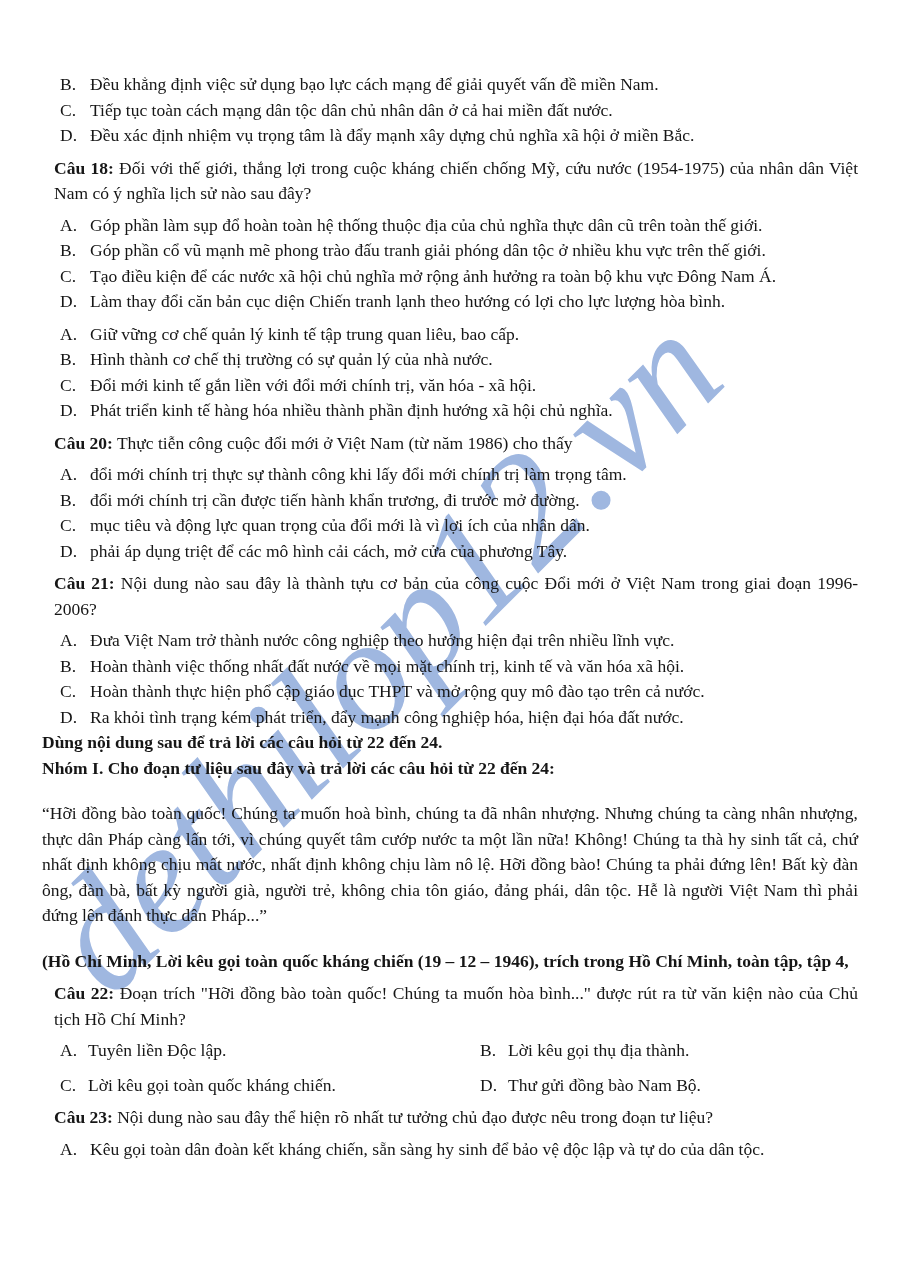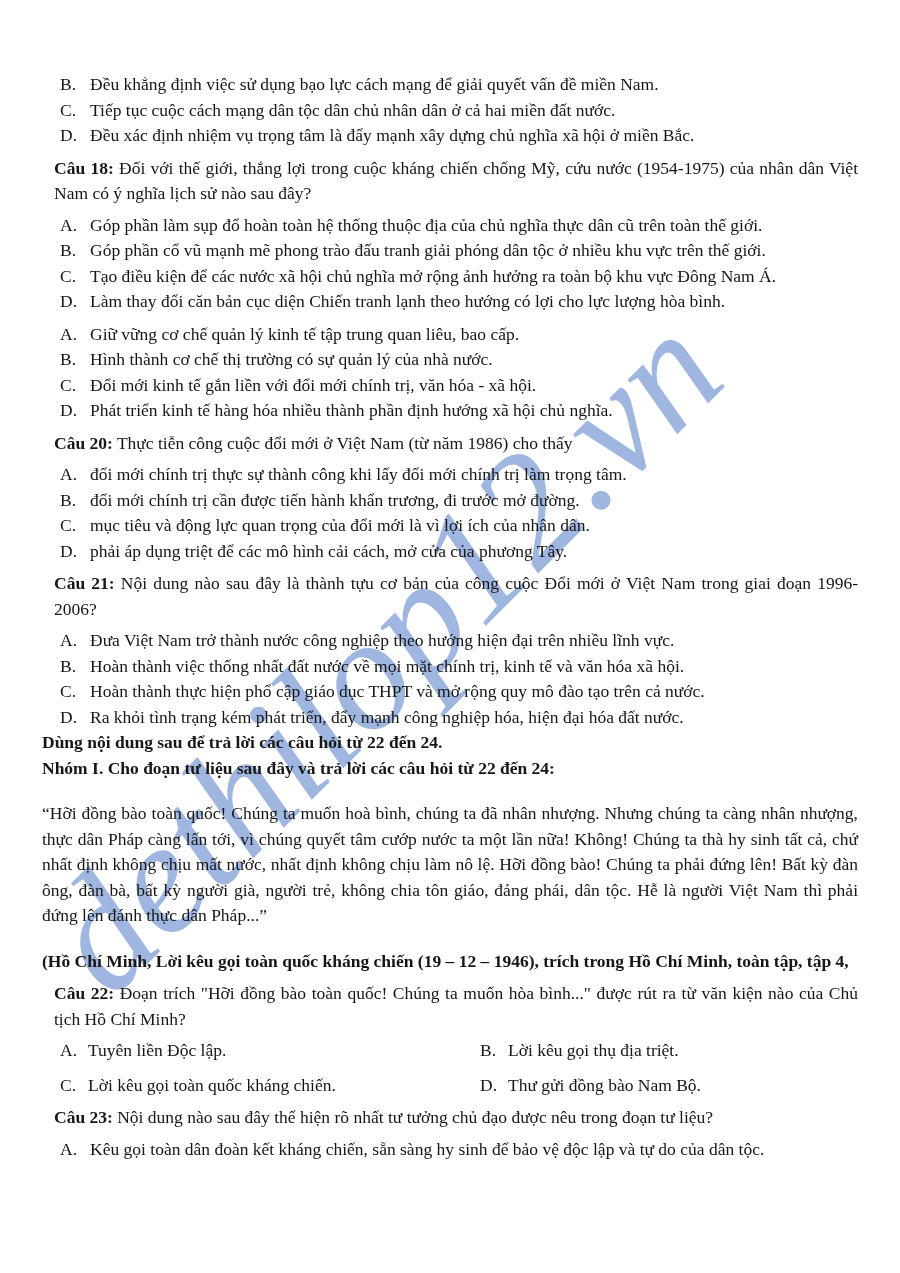--- a/index.html
+++ b/index.html
@@ -56,21 +56,21 @@
 
   <div class="content">
 
     <div class="opts" style="margin-top:0">
       <div class="option">
         <span class="letter">B.</span>
         <span class="otext">Đều khẳng định việc sử dụng bạo lực cách mạng để giải quyết vấn đề miền Nam.</span>
       </div>
       <div class="option">
         <span class="letter">C.</span>
-        <span class="otext">Tiếp tục cuộc cách mạng dân tộc dân chủ nhân dân ở cả hai miền đất nước.</span>
+        <span class="otext">Tiếp tục toàn cách mạng dân tộc dân chủ nhân dân ở cả hai miền đất nước.</span>
       </div>
       <div class="option">
         <span class="letter">D.</span>
         <span class="otext">Đều xác định nhiệm vụ trọng tâm là đẩy mạnh xây dựng chủ nghĩa xã hội ở miền Bắc.</span>
       </div>
     </div>
 
     <section class="q">
       <p class="qtext"><span class="qlabel">Câu 18:</span> <span>Đối với thế giới, thắng lợi trong cuộc kháng chiến chống Mỹ, cứu nước (1954-1975) của nhân dân Việt Nam có ý nghĩa lịch sử nào sau đây?</span></p>
       <div class="opts">
@@ -170,21 +170,21 @@
 
     <section class="q">
       <p class="qtext"><span class="qlabel">Câu 22:</span> <span>Đoạn trích "Hỡi đồng bào toàn quốc! Chúng ta muốn hòa bình..." được rút ra từ văn kiện nào của Chủ tịch Hồ Chí Minh?</span></p>
       <div class="opts grid2">
         <div class="option">
           <span class="letter">A.</span>
           <span class="otext">Tuyên liền Độc lập.</span>
         </div>
         <div class="option">
           <span class="letter">B.</span>
-          <span class="otext">Lời kêu gọi thụ địa triệt.</span>
+          <span class="otext">Lời kêu gọi thụ địa thành.</span>
         </div>
         <div class="option">
           <span class="letter">C.</span>
           <span class="otext">Lời kêu gọi toàn quốc kháng chiến.</span>
         </div>
         <div class="option">
           <span class="letter">D.</span>
           <span class="otext">Thư gửi đồng bào Nam Bộ.</span>
         </div>
       </div>

